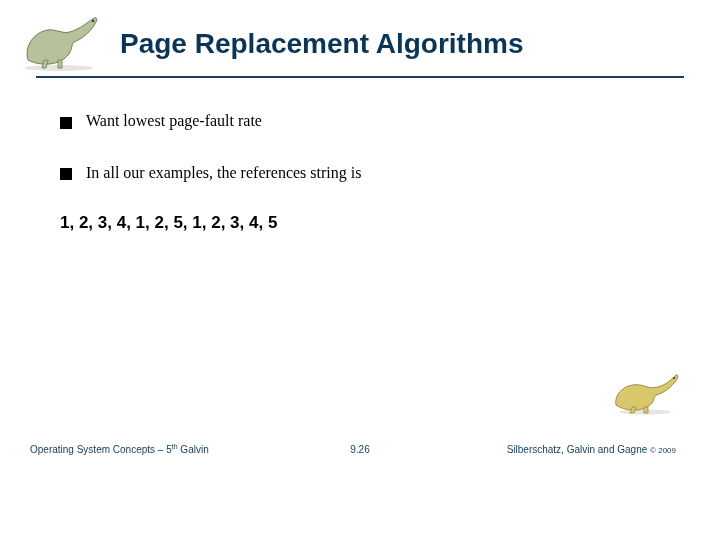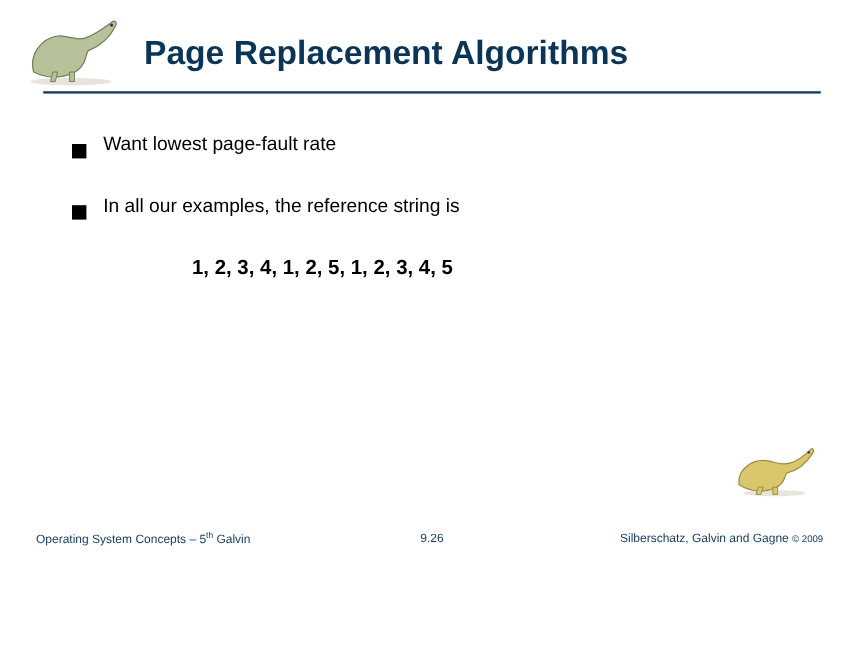--- a/index.html
+++ b/index.html
@@ -3,29 +3,29 @@
 <meta charset="utf-8">
 <style>
   * { box-sizing: border-box; margin: 0; padding: 0; }
   html, body { width: 720px; height: 540px; overflow: hidden; font-family: Arial, Helvetica, sans-serif; background: #fff; color: #000; }
   .slide { position: relative; width: 720px; height: 463px; }
   .header { position: absolute; top: 8px; left: 0; right: 0; height: 72px; }
   .logo-tl { position: absolute; left: 14px; top: 4px; }
   .title { position: absolute; left: 120px; top: 20px; font-size: 28px; font-weight: bold; color: #0b3556; }
   .rule { position: absolute; left: 36px; right: 36px; top: 68px; height: 2px; background: #1a3e63; }
   .body { position: absolute; left: 60px; right: 60px; top: 110px; }
-  .bullet { display: flex; align-items: flex-end; margin-bottom: 30px; font-size: 16px; line-height: 1.35; }
+  .bullet { display: flex; align-items: center; margin-bottom: 30px; font-size: 16px; line-height: 1.35; font-family: Liberation Serif, serif; }
   .bullet .mk { width: 12px; height: 12px; background: #000; flex: 0 0 12px; margin-top: 4px; margin-right: 14px; }
-  .ref-string { margin-top: 8px; margin-left: 100px; font-size: 17px; font-weight: bold; }
+  .ref-string { margin-top: 8px; font-size: 17px; font-weight: bold; }
   .logo-br { position: absolute; right: 40px; bottom: 44px; }
   .footer { position: absolute; left: 0; right: 0; bottom: 0; height: 30px; }
   .foot-left { position: absolute; left: 30px; bottom: 8px; font-size: 10px; color: #123a5e; }
   .foot-left sup { font-size: 7px; }
   .foot-center { position: absolute; left: 0; right: 0; bottom: 8px; text-align: center; font-size: 10px; color: #123a5e; }
-  .foot-right { position: absolute; right: 34px; bottom: 8px; font-size: 10px; color: #123a5e; }
+  .foot-right { position: absolute; right: 44px; bottom: 8px; font-size: 10px; color: #123a5e; }
   .foot-right .copy { font-size: 8px; }
 </style>
 </head>
 <body>
 
 <div class="slide">
 
   <div class="header">
     <span class="logo-tl">
       <svg width="90" height="60" viewBox="0 0 90 60">
@@ -40,21 +40,21 @@
     <div class="rule"></div>
   </div>
 
   <div class="body">
     <div class="bullet">
       <span class="mk"></span>
       <span>Want lowest page-fault rate</span>
     </div>
     <div class="bullet">
       <span class="mk"></span>
-      <span>In all our examples, the reference string is</span>
+      <span>In all our examples, the references string is</span>
     </div>
     <div class="ref-string">1, 2, 3, 4, 1, 2, 5, 1, 2, 3, 4, 5</div>
   </div>
 
   <span class="logo-br">
     <svg width="70" height="44" viewBox="0 0 70 44">
       <ellipse cx="35" cy="41" rx="26" ry="2.5" fill="#d9d0c4" opacity="0.6"></ellipse>
       <path d="M6 34 C4 22 16 12 30 14 C36 15 40 18 48 16 C56 14 62 8 66 4 C67 3 69 5 67 8 C62 16 54 22 46 24 C44 25 44 30 42 32 C36 40 18 42 6 34 Z" fill="#d9c76e" stroke="#9e8b3e" stroke-width="1"></path>
       <path d="M22 36 L20 42 L24 42 L26 36 Z" fill="#d9c76e" stroke="#9e8b3e" stroke-width="0.8"></path>
       <path d="M34 36 L34 42 L38 42 L38 36 Z" fill="#d9c76e" stroke="#9e8b3e" stroke-width="0.8"></path>

